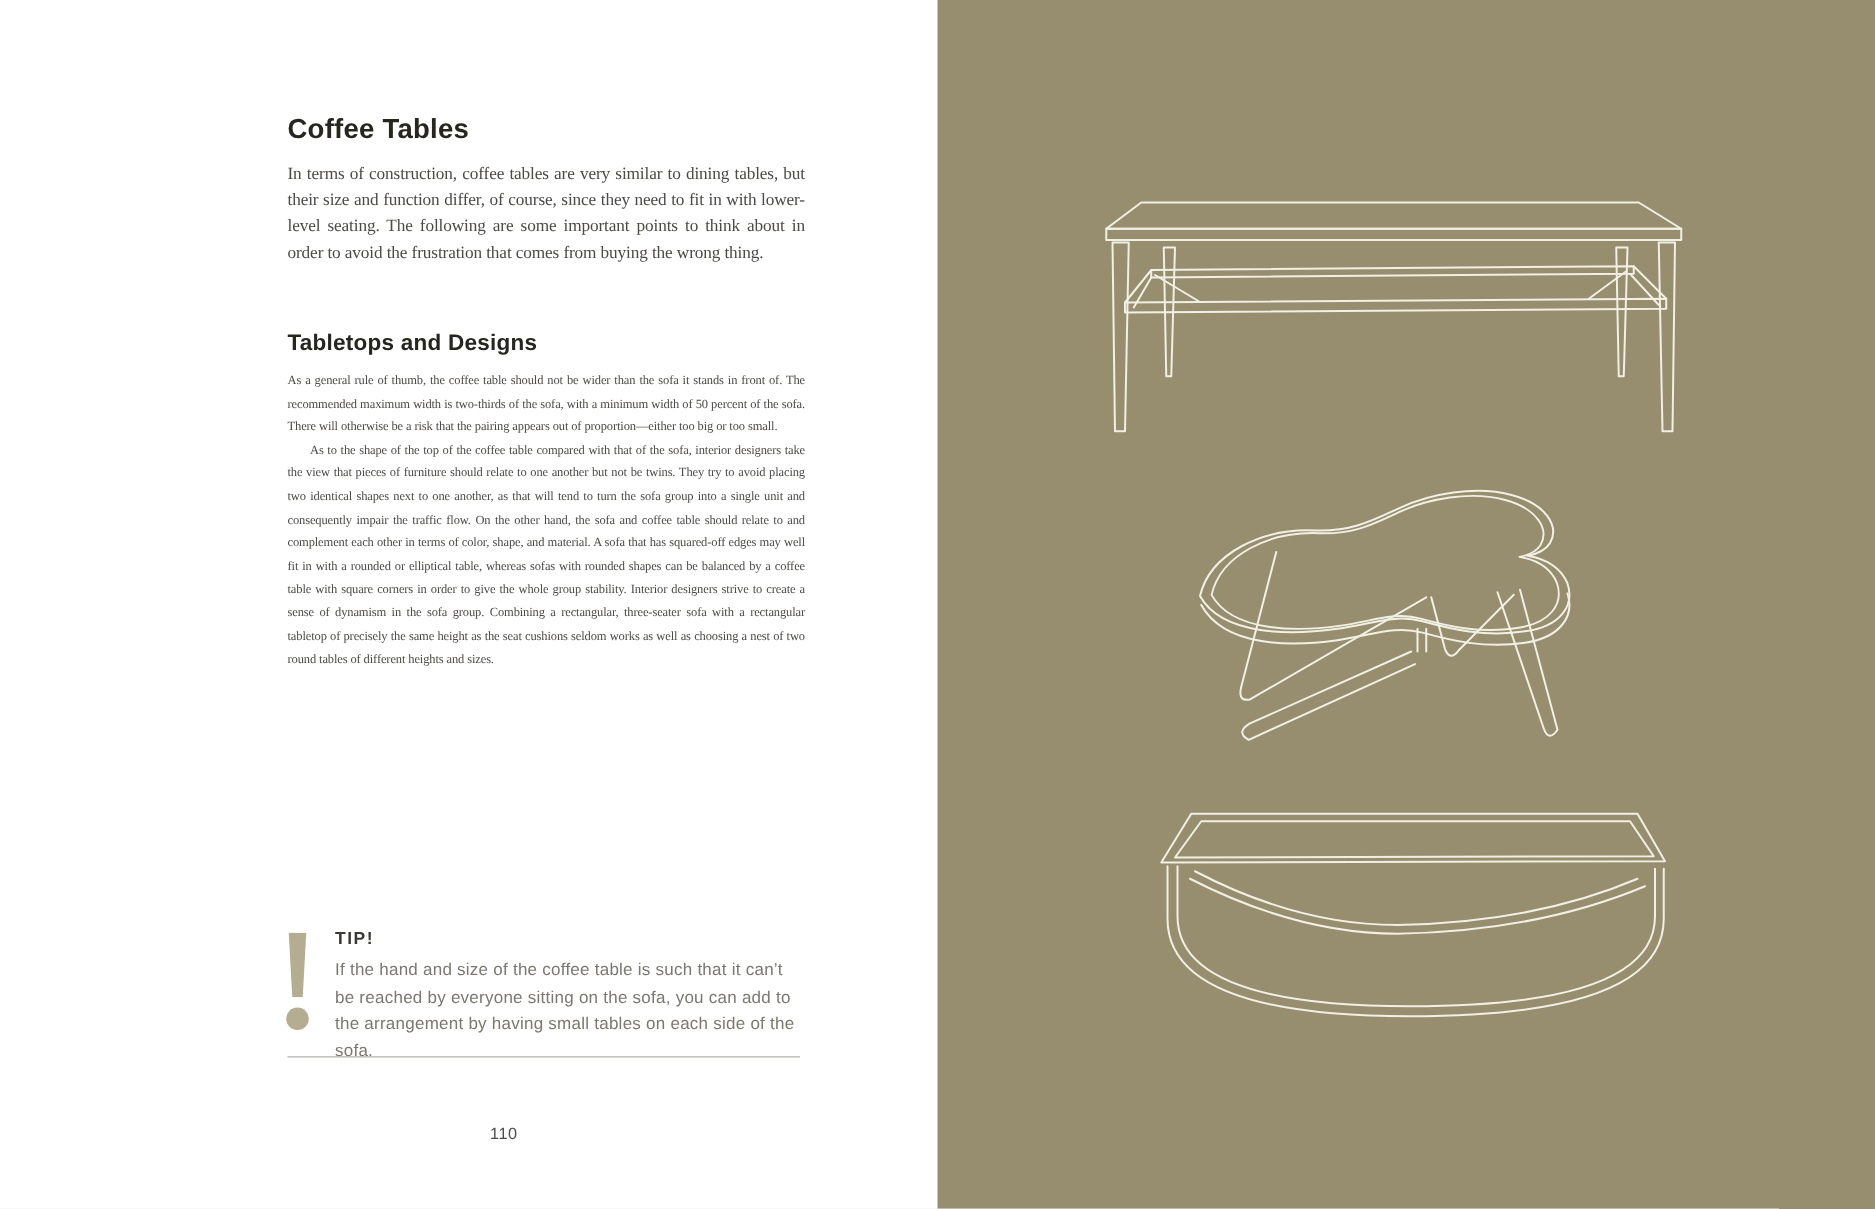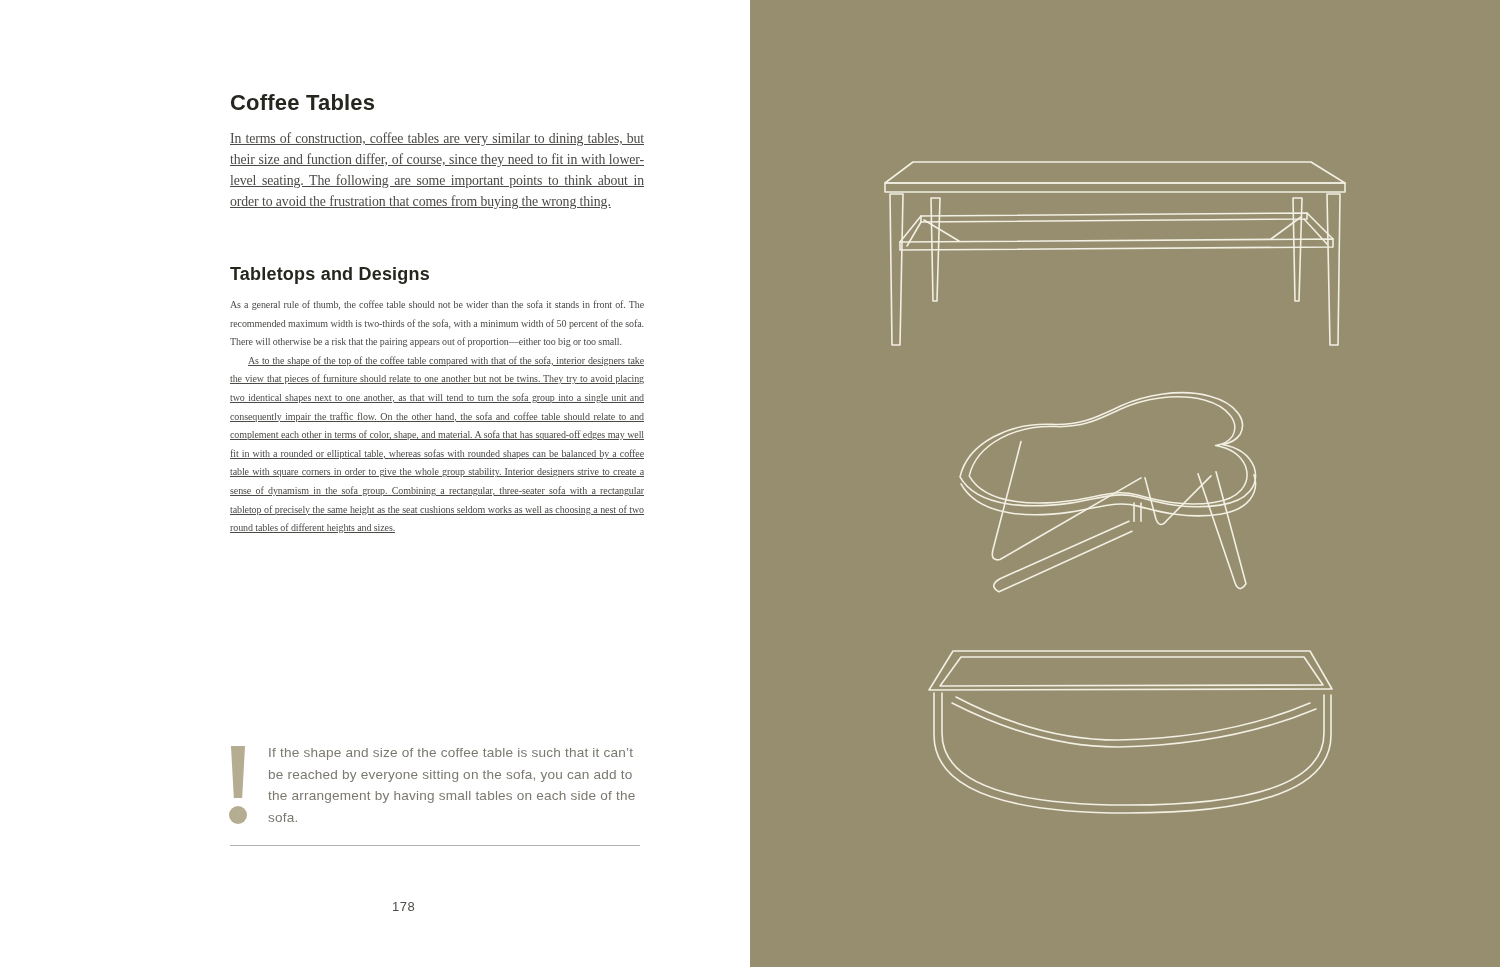--- a/index.html
+++ b/index.html
@@ -18,33 +18,33 @@
   .page-right{position:absolute;left:750px;top:0;width:750px;height:967px;background:var(--panel);}
 
   .doc-title{
     position:absolute;left:230px;top:90px;width:414px;
     font-family:"Liberation Sans",sans-serif;font-weight:bold;font-size:22px;
     color:var(--heading);letter-spacing:.2px;
   }
   .intro{
     position:absolute;left:230px;top:129px;width:414px;
     font-family:"Liberation Serif",serif;font-size:13.8px;line-height:20.9px;
-    color:var(--body);text-align:justify;letter-spacing:-0.1px;text-decoration:underline;
+    color:var(--body);text-align:justify;letter-spacing:-0.1px;
   }
   .section-heading{
     position:absolute;left:230px;top:264px;width:414px;
     font-family:"Liberation Sans",sans-serif;font-weight:700;font-size:18px;
     color:var(--heading);letter-spacing:.2px;
   }
   .body-block{
     position:absolute;left:230px;top:296px;width:414px;
     font-family:"Liberation Serif",serif;font-size:10px;line-height:18.6px;
     color:var(--body);text-align:justify;letter-spacing:-0.1px;
   }
-  .body-block p + p{text-indent:18px;text-decoration:underline;}
+  .body-block p + p{text-indent:18px;}
 
   .tip-row{position:absolute;left:230px;top:742px;width:414px;display:flex;}
   .tip-icon{width:38px;flex:0 0 38px;padding-top:4px;}
   .tip-bang{width:16px;height:52px;background:var(--tipicon);
     clip-path:polygon(6% 0,94% 0,76% 100%,24% 100%);}
   .tip-dot{width:18px;height:18px;border-radius:50%;background:var(--tipicon);margin-top:8px;margin-left:-1px;}
   .tip-content{flex:1;}
   .tip-title{font-family:"Liberation Sans",sans-serif;font-weight:bold;font-size:14px;
     letter-spacing:1.2px;color:#3C3A34;margin-bottom:7px;}
   .tip-text{font-family:"Liberation Sans",sans-serif;font-size:13.6px;line-height:21.5px;
@@ -79,27 +79,28 @@
       <p>As a general rule of thumb, the coffee table should not be wider than the sofa it stands in front of. The recommended maximum width is two-thirds of the sofa, with a minimum width of 50 percent of the sofa. There will otherwise be a risk that the pairing appears out of proportion—either too big or too small.</p>
       <p>As to the shape of the top of the coffee table compared with that of the sofa, interior designers take the view that pieces of furniture should relate to one another but not be twins. They try to avoid placing two identical shapes next to one another, as that will tend to turn the sofa group into a single unit and consequently impair the traffic flow. On the other hand, the sofa and coffee table should relate to and complement each other in terms of color, shape, and material. A sofa that has squared-off edges may well fit in with a rounded or elliptical table, whereas sofas with rounded shapes can be balanced by a coffee table with square corners in order to give the whole group stability. Interior designers strive to create a sense of dynamism in the sofa group. Combining a rectangular, three-seater sofa with a rectangular tabletop of precisely the same height as the seat cushions seldom works as well as choosing a nest of two round tables of different heights and sizes.</p>
     </div>
 
     <div class="tip-row">
       <div class="tip-icon">
         <div class="tip-bang"></div>
         <div class="tip-dot"></div>
       </div>
       <div class="tip-content">
-        <div class="tip-text">If the shape and size of the coffee table is such that it can’t be reached by everyone sitting on the sofa, you can add to the arrangement by having small tables on each side of the sofa.</div>
+        <div class="tip-title">TIP!</div>
+        <div class="tip-text">If the hand and size of the coffee table is such that it can’t be reached by everyone sitting on the sofa, you can add to the arrangement by having small tables on each side of the sofa.</div>
       </div>
     </div>
 
     <div class="rule"></div>
 
-    <div class="page-number">178</div>
+    <div class="page-number">110</div>
   </div>
 
   <div class="page-right">
 
     <div class="illus illus-1">
       <svg viewBox="0 0 470 190" preserveAspectRatio="none">
         <path d="M30 4 L428 4 L462 25 L2 25 Z"></path>
         <path d="M2 25 L462 25 L462 34 L2 34 Z"></path>
         <path d="M7 36 L20 36 L17 187 L9 187 Z"></path>
         <path d="M444 36 L457 36 L455 187 L447 187 Z"></path>

